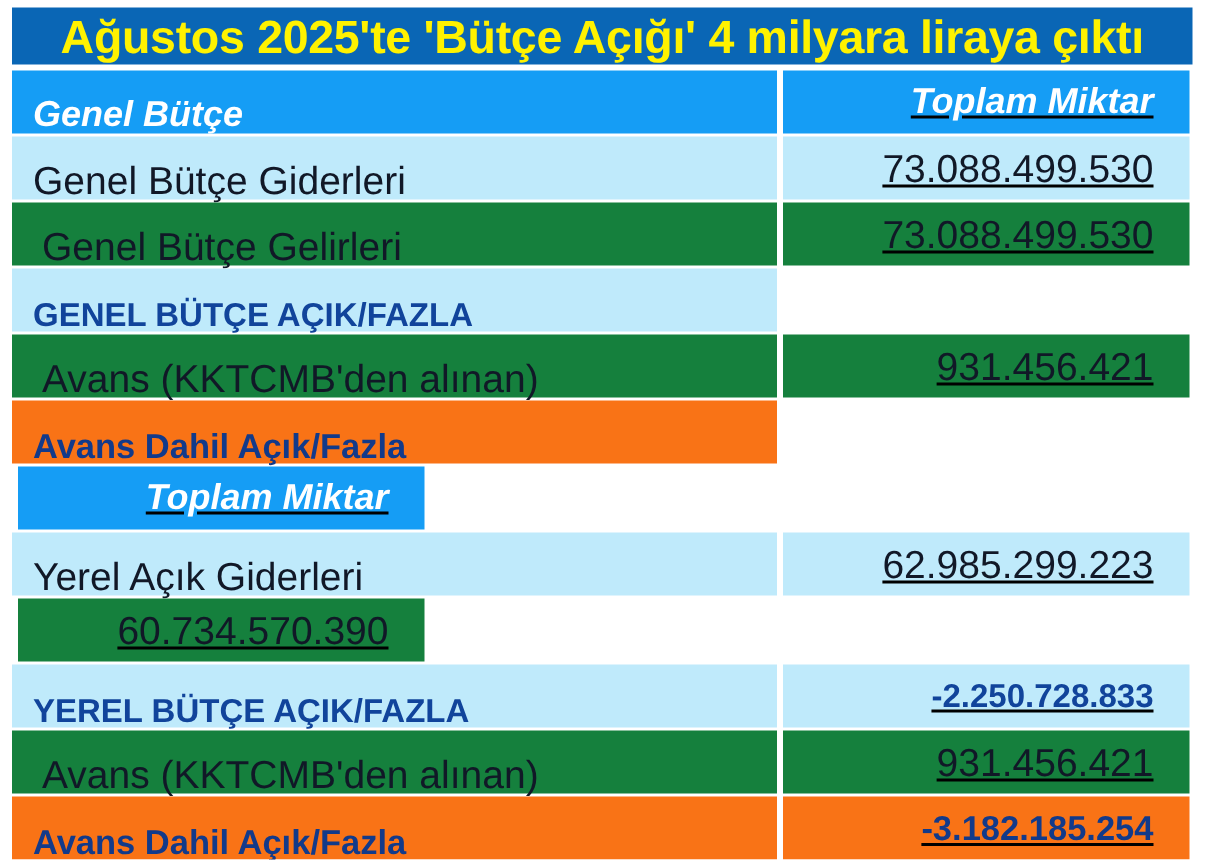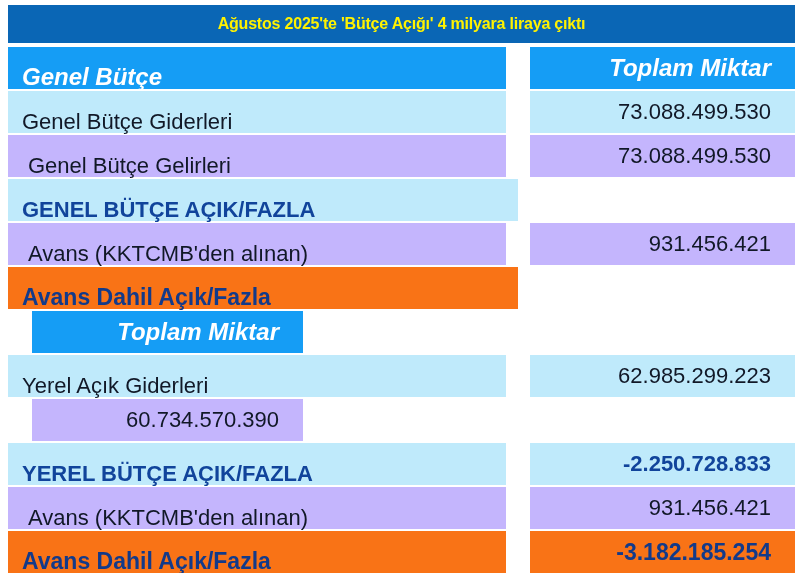--- a/index.html
+++ b/index.html
@@ -34,21 +34,21 @@
   .title-bar {
     height: 38px;
     background: #0a66b5;
     display: flex;
     align-items: center;
     justify-content: center;
     margin-bottom: 4px;
   }
   .title-text {
     color: #fff200;
-    font-size: 16px;
+    font-size: 31px;
     font-weight: bold;
     letter-spacing: -0.2px;
     white-space: nowrap;
     line-height: 1;
   }
 
   
   .row {
     display: flex;
     height: 42px;
@@ -56,26 +56,27 @@
   }
   .cell-label {
     width: 510px;
     display: flex;
     align-items: flex-end;
     padding-left: 14px;
     box-sizing: border-box;
   }
   .cell-value {
     width: 271px;
-    margin-left: 24px;
+    margin-left: 4px;
     display: flex;
     align-items: center;
     justify-content: flex-end;
     padding-right: 24px;
     box-sizing: border-box;
+    text-decoration: underline;
   }
 
   
   .row.section-header .cell-label,
   .row.section-header .cell-value {
     background: #159df5;
   }
   .row.section-header .cell-label span,
   .row.section-header .cell-value span {
     color: #ffffff;
@@ -86,34 +87,34 @@
   }
 
   
   .row.shade-a .cell-label,
   .row.shade-a .cell-value {
     background: #bfeafb;
   }
   
   .row.shade-b .cell-label,
   .row.shade-b .cell-value {
-    background: #c4b5fd;
+    background: #15803d;
     padding-left: 20px;
   }
   
   .row.shade-gold .cell-label,
   .row.shade-gold .cell-value {
     background: #f97316;
   }
 
   
   .row.normal .cell-label span,
   .row.normal .cell-value span {
     color: #111827;
-    font-size: 22px;
+    font-size: 26px;
     font-weight: normal;
     line-height: 1;
   }
 
   
   .row.emphasis .cell-label span,
   .row.emphasis .cell-value span {
     color: #11449b;
     font-size: 22px;
     font-weight: bold;

